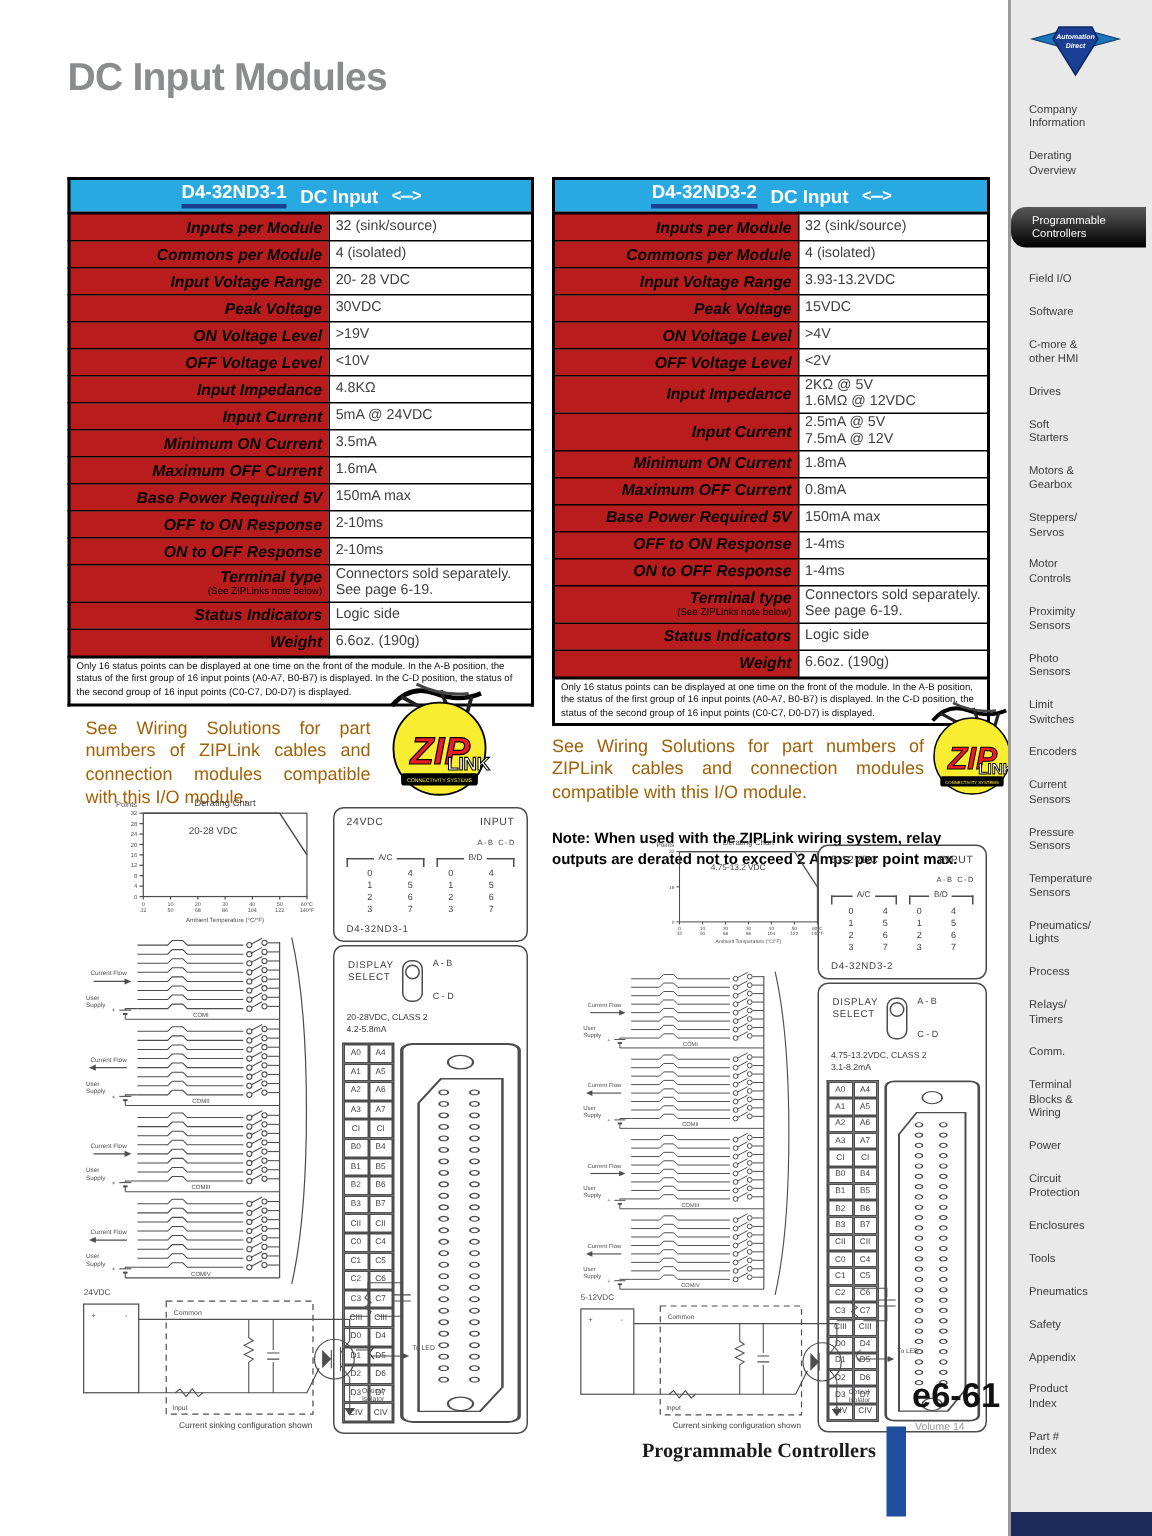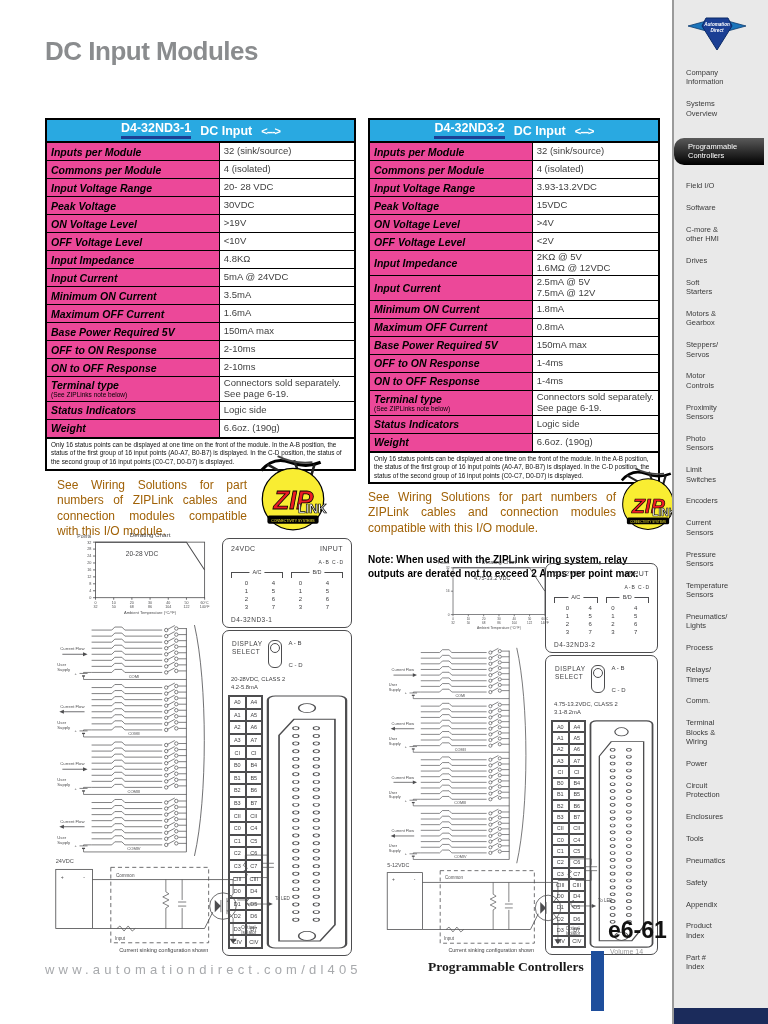--- a/index.html
+++ b/index.html
@@ -12,21 +12,21 @@
   .spec{position:absolute;top:118px;background:#fff;}
   #t0{left:45px;width:311px;}
   #t1{left:368px;width:292px;}
   .spec-header{background:#29a9e1;color:#fff;font-weight:bold;font-size:12.5px;height:21px;
                display:flex;align-items:center;justify-content:center;gap:9px;
                border:2px solid #000;border-bottom:none;}
   .pn{border-bottom:3px solid #1c3f94;line-height:1.05;}
   .hdr-arrow{font-size:11px;letter-spacing:-1px;}
   .spec table{border-collapse:collapse;width:100%;border:2px solid #000;table-layout:fixed;}
   .spec td{border:1px solid #000;padding:1px 4px;vertical-align:middle;height:15px;}
-  .spec td.lbl{width:53%;background:#ec4899;font-weight:bold;font-style:italic;font-size:10.5px;}
+  .spec td.lbl{width:53%;background:#b91c1c;font-weight:bold;font-style:italic;font-size:10.5px;text-align:right;}
   .spec td.lbl .sub{font-weight:normal;font-style:normal;font-size:6.5px;line-height:1.1;}
   .spec td.val{font-size:9.5px;color:#404040;line-height:1.15;}
   .footnote{border:2px solid #000;border-top:none;font-size:6.4px;line-height:1.35;
             padding:2px 4px;color:#111;}
   
   .ziptext{position:absolute;font-size:12px;color:#a16207;text-align:justify;line-height:1.28;}
   #zt0{left:57px;top:466px;width:190px;}
   #zt1{left:368px;top:478px;width:248px;}
   .zipnote{position:absolute;left:368px;top:543px;width:292px;font-size:10px;font-weight:bold;
            line-height:1.35;color:#000;}
@@ -1287,21 +1287,21 @@
     <svg class="side-logo" width="62" height="42" viewBox="0 0 62 42">
       <polygon points="2,14 24,8 24,20" fill="#1b75bb" stroke="#0d3a6e" stroke-width="0.8"></polygon>
       <polygon points="60,14 38,8 38,20" fill="#1b75bb" stroke="#0d3a6e" stroke-width="0.8"></polygon>
       <path d="M20 6 h22 l4 8 -15 24 -15 -24 z" fill="#1b3f94" stroke="#0a2a66" stroke-width="1"></path>
       <text x="31" y="14" font-size="4.6" font-style="italic" font-weight="bold" fill="#fff" text-anchor="middle">Automation</text>
       <text x="31" y="20" font-size="4.6" font-style="italic" font-weight="bold" fill="#fff" text-anchor="middle">Direct</text>
     </svg>
     <ul id="nav">
         <li>Company
 Information</li>
-        <li>Systems
+        <li>Derating
 Overview</li>
         <li class="sel">Programmable
 Controllers</li>
         <li>Field I/O</li>
         <li>Software</li>
         <li>C-more &amp;
 other HMI</li>
         <li>Drives</li>
         <li>Soft
 Starters</li>
@@ -1342,19 +1342,18 @@
         <li>Safety</li>
         <li>Appendix</li>
         <li>Product
 Index</li>
         <li>Part #
 Index</li>
       </ul>
     <div class="navy"></div>
   </aside>
 
-  <div class="footer-url">www.automationdirect.com/dl405</div>
   <div class="footer-section">Programmable Controllers</div>
   <div class="footer-bar"></div>
   <div class="footer-volume">Volume 14</div>
   <div class="footer-page">e6-61</div>
 
 </div>
 
 </body></html>

